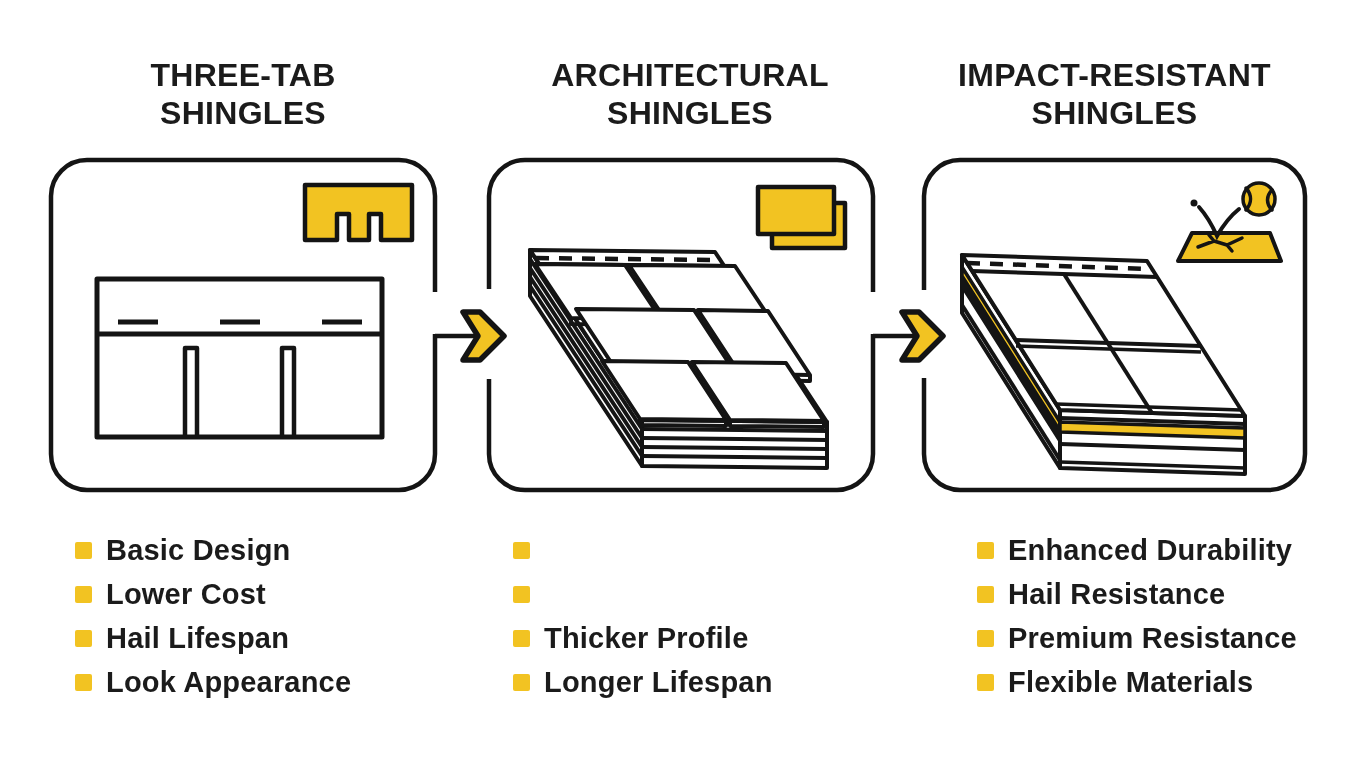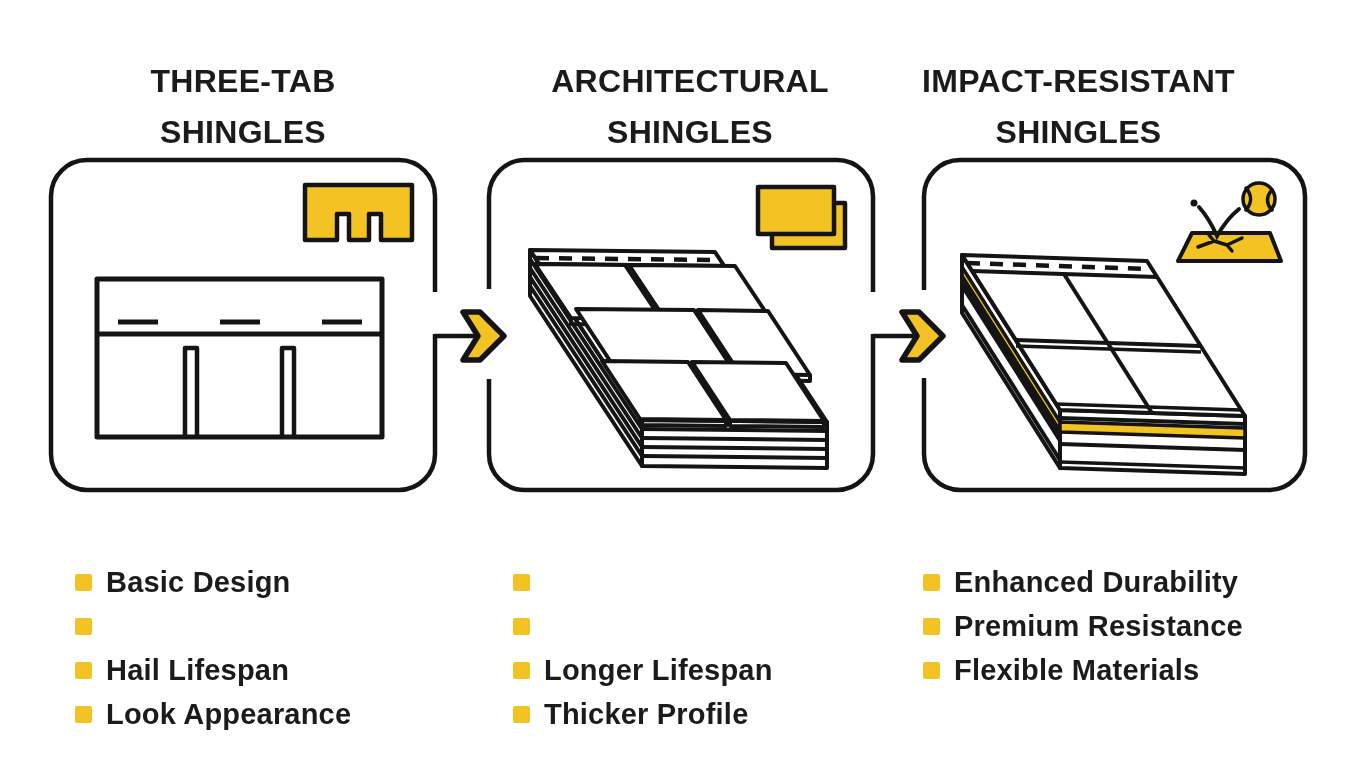--- a/index.html
+++ b/index.html
@@ -4,24 +4,24 @@
 <style>
   html,body{margin:0;padding:0;background:#e8e8e8;}
   .stage{
     position:relative;width:1360px;height:784px;overflow:hidden;
     background:var(--background,#fff);
     font-family:"Liberation Sans", sans-serif;
   }
   .stage svg{position:absolute;left:0;top:0;}
   .col-title{
     position:absolute;top:56px;text-align:center;white-space:pre-line;
-    font-size:32px;line-height:51px;font-weight:800;letter-spacing:.3px;
+    font-size:32px;line-height:38px;font-weight:800;letter-spacing:.3px;
     color:var(--text-black,#1b1b1b);
   }
-  .feature-list{position:absolute;top:528px;margin-top:32px;}
+  .feature-list{position:absolute;top:528px;}
   .feature-item{display:flex;align-items:center;height:44px;}
   .bullet{
     width:17px;height:17px;border-radius:2px;margin-right:14px;flex:0 0 auto;
     background:var(--accent-yellow,#f2c322);
   }
   .feature-label{
     font-size:29px;font-weight:700;color:var(--text-black,#1b1b1b);
     white-space:nowrap;letter-spacing:.2px;
   }
   
@@ -146,65 +146,70 @@
       <path d="M1199,207 C1207,216 1213,227 1217,236 C1221,229 1229,217 1239,209" class="s4 rcap"></path>
       <circle cx="1259" cy="199" r="16" class="s35 afill"></circle>
       <path d="M1246,188 C1252,195 1252,203 1246,210 M1272,190 C1266,196 1266,204 1272,210" class="s35 rcap"></path>
     </g>
   </svg>
 
   <div class="col-title" style="left:51px;width:384px">THREE-TAB
 SHINGLES</div>
   <div class="col-title" style="left:498px;width:384px">ARCHITECTURAL
 SHINGLES</div>
-  <div class="col-title" style="left:888px;width:381px">IMPACT-RESISTANT
+  <div class="col-title" style="left:924px;width:381px">IMPACT-RESISTANT
 SHINGLES</div>
 
   <div class="feature-list" style="left:75px">
     <div class="feature-item">
       <span class="bullet"></span>
       <span class="feature-label">Basic Design</span>
     </div>
     <div class="feature-item">
       <span class="bullet"></span>
+      <span class="feature-label">Lower Cost</span>
     </div>
     <div class="feature-item">
       <span class="bullet"></span>
       <span class="feature-label">Hail Lifespan</span>
     </div>
     <div class="feature-item">
       <span class="bullet"></span>
       <span class="feature-label">Look Appearance</span>
     </div>
   </div>
 
   <div class="feature-list" style="left:513px">
     <div class="feature-item">
       <span class="bullet"></span>
     </div>
     <div class="feature-item">
       <span class="bullet"></span>
     </div>
     <div class="feature-item">
       <span class="bullet"></span>
+      <span class="feature-label">Thicker Profile</span>
+    </div>
+    <div class="feature-item">
+      <span class="bullet"></span>
       <span class="feature-label">Longer Lifespan</span>
     </div>
-    <div class="feature-item">
-      <span class="bullet"></span>
-      <span class="feature-label">Thicker Profile</span>
-    </div>
   </div>
 
-  <div class="feature-list" style="left:923px">
+  <div class="feature-list" style="left:977px">
     <div class="feature-item">
       <span class="bullet"></span>
       <span class="feature-label">Enhanced Durability</span>
     </div>
     <div class="feature-item">
       <span class="bullet"></span>
+      <span class="feature-label">Hail Resistance</span>
+    </div>
+    <div class="feature-item">
+      <span class="bullet"></span>
       <span class="feature-label">Premium Resistance</span>
     </div>
     <div class="feature-item">
       <span class="bullet"></span>
       <span class="feature-label">Flexible Materials</span>
     </div>
   </div>
 
 </div>
 

